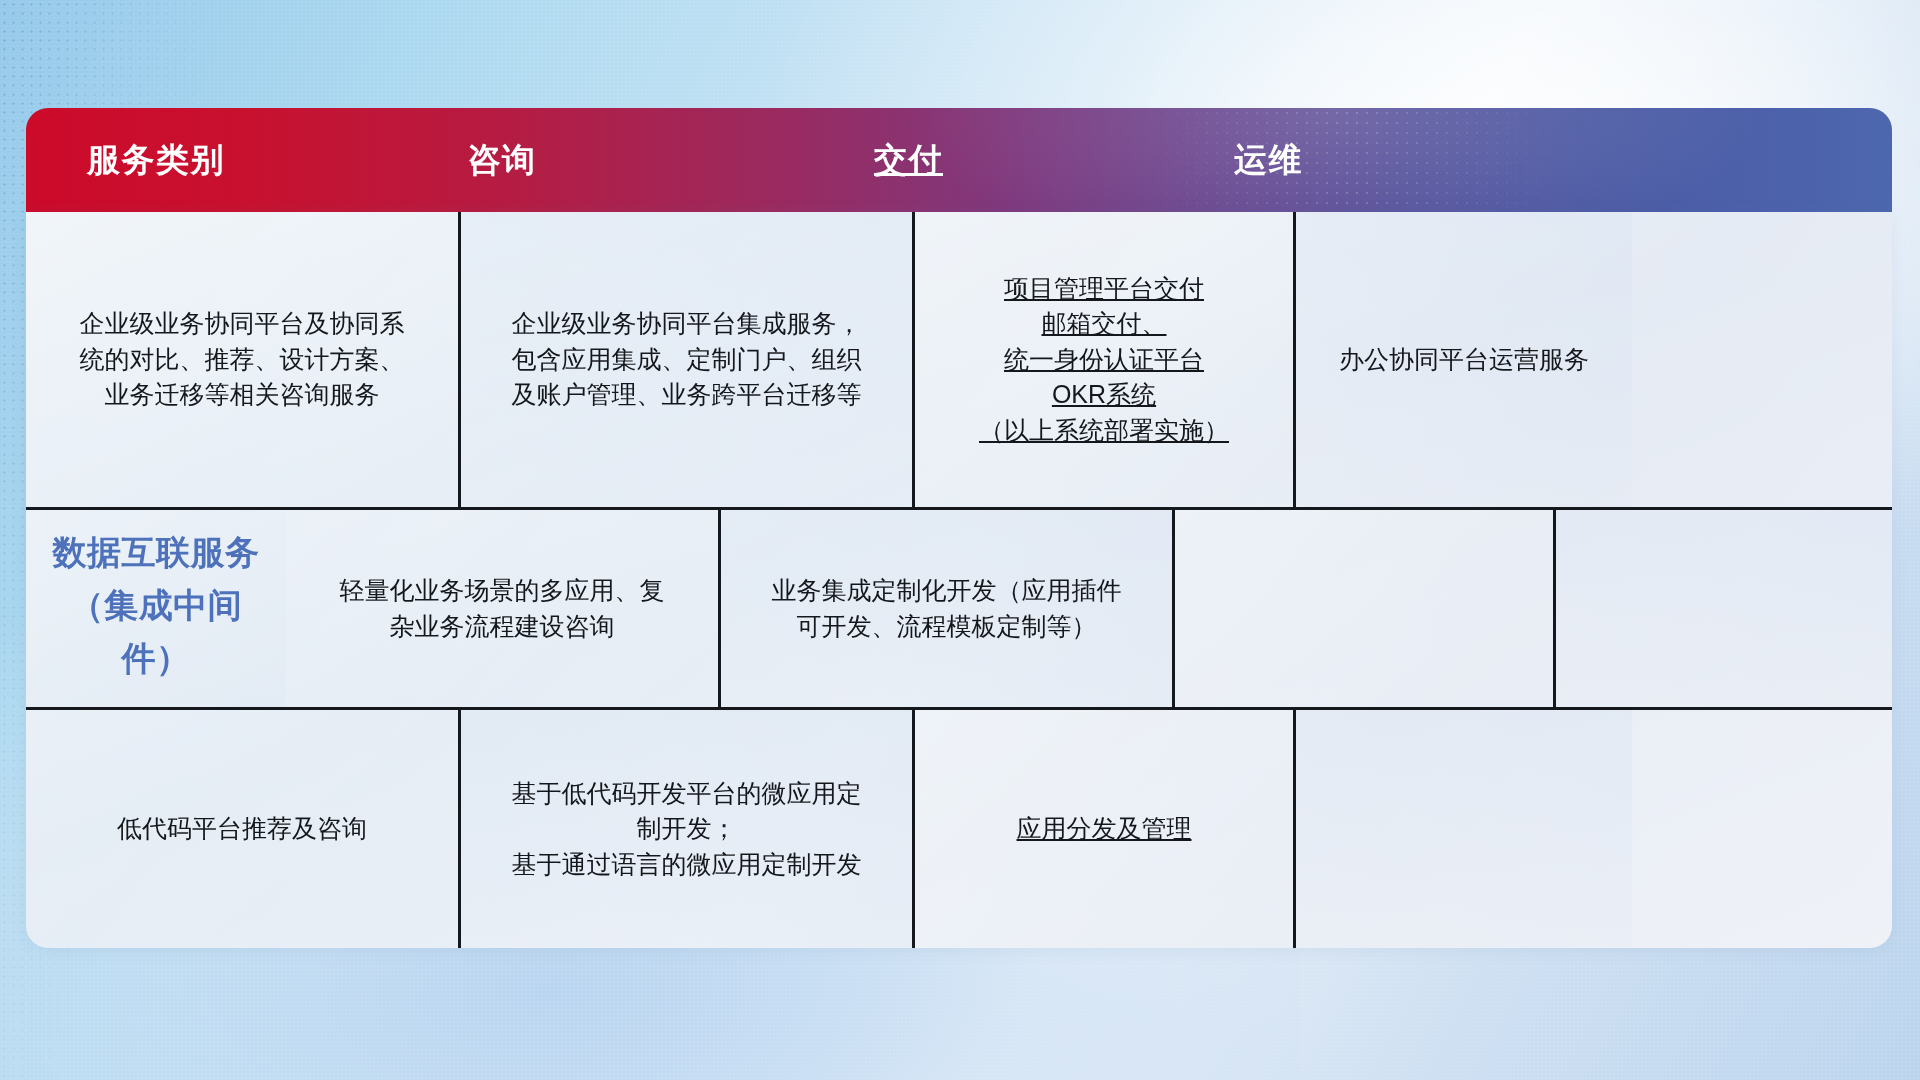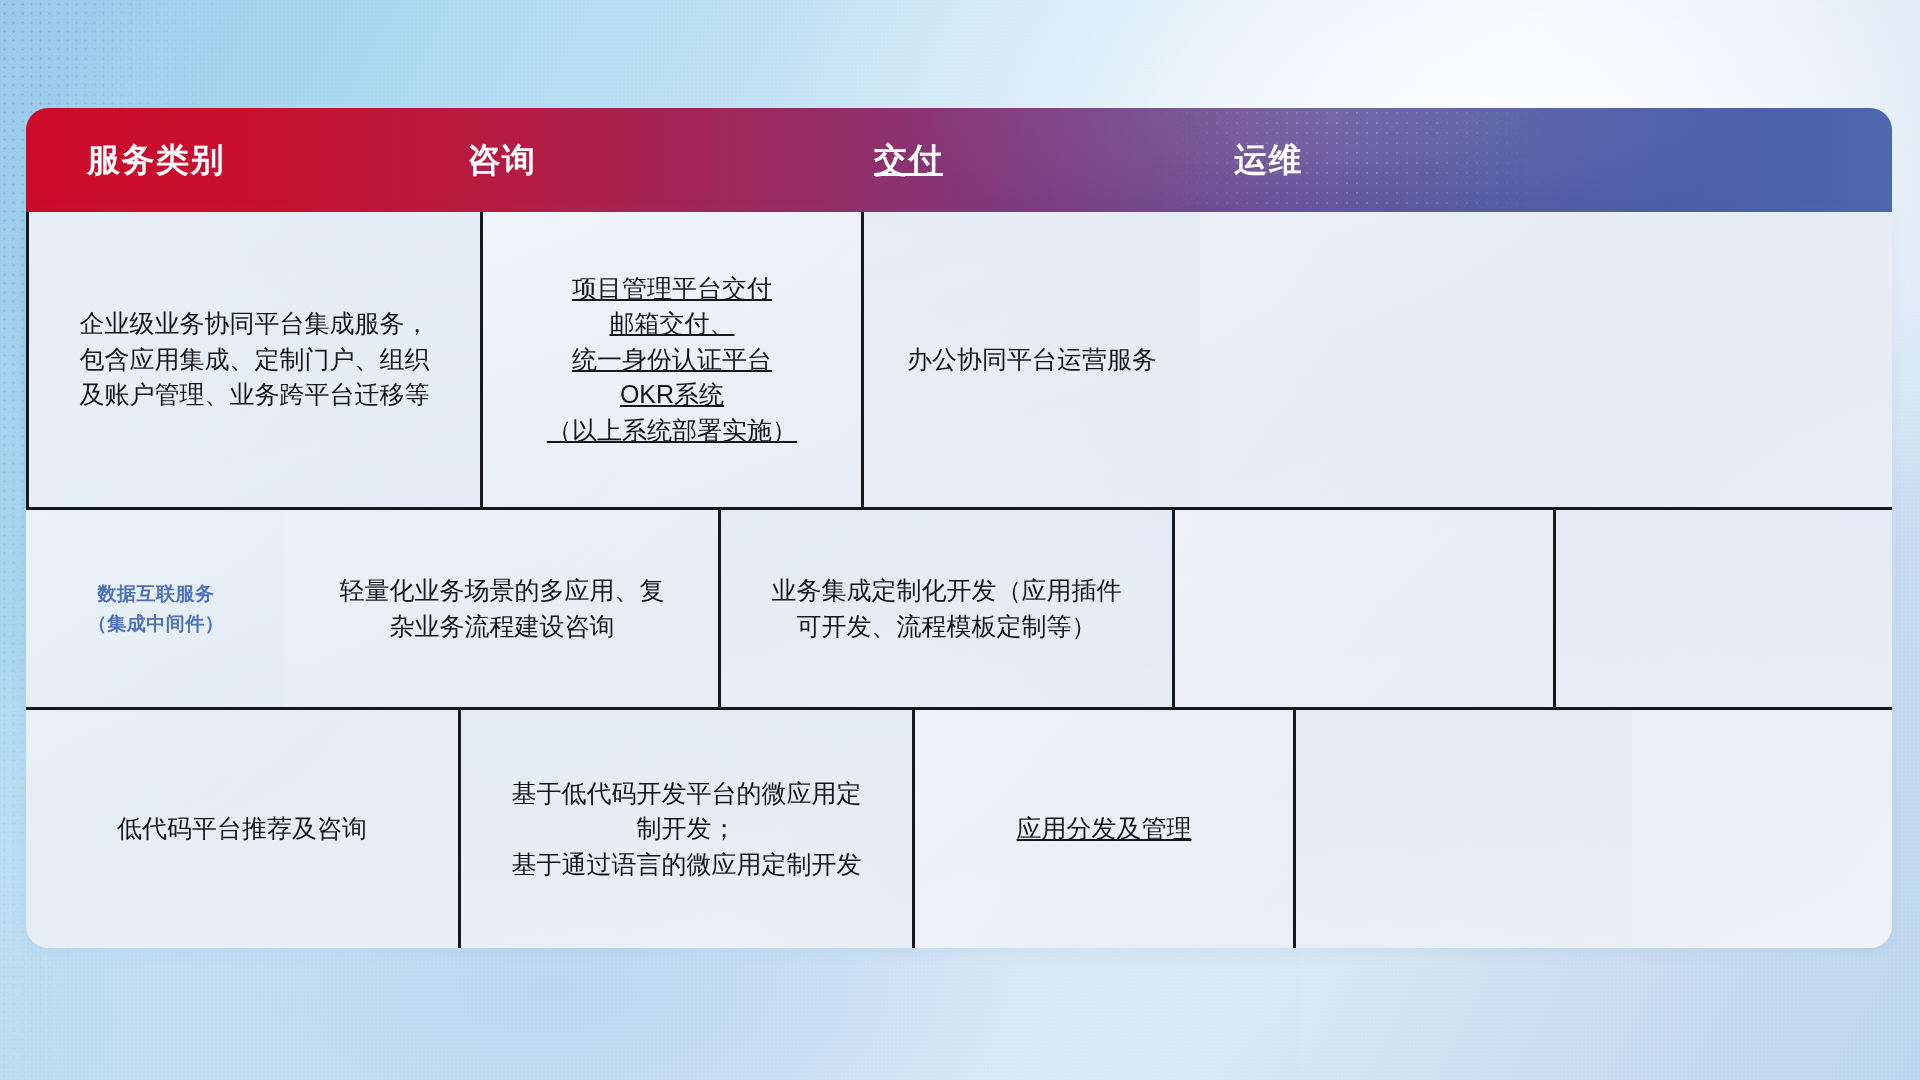--- a/index.html
+++ b/index.html
@@ -168,21 +168,21 @@
   }
   .cell.sep-left { border-left: 3px solid #15181c; }
 
   .cell.cat {
     color: #4d72bb;
     font-weight: bold;
     font-size: 31px;
     line-height: 1.55;
     letter-spacing: 0.5px;
   }
-  .cell.cat.small { font-size: 19px; }
+  .cell.cat.small { font-size: 34px; font-family: Liberation Mono, monospace; }
 
   
   .tint-a::before,
   .tint-b::before {
     content: "";
     position: absolute;
     inset: 0;
     pointer-events: none;
   }
   .tint-a::before { background: linear-gradient(140deg, rgba(255,255,255,0.22), rgba(255,255,255,0)); }
@@ -207,20 +207,23 @@
       <div class="header-dots"></div>
       <div class="header-cell c0">服务类别</div>
       <div class="header-cell c1">咨询</div>
       <div class="header-cell c3">交付</div>
       <div class="header-cell c4">运维</div>
     </div>
 
     <div class="table-body">
 
       <div class="body-row r1">
+        <div class="cell c1 tint-a"><span>企业级业务协同平台及协同系
+统的对比、推荐、设计方案、
+业务迁移等相关咨询服务</span></div>
         <div class="cell c2 sep-left tint-b"><span>企业级业务协同平台集成服务，
 包含应用集成、定制门户、组织
 及账户管理、业务跨平台迁移等</span></div>
         <div class="cell c3 sep-left tint-a"><span>项目管理平台交付
 邮箱交付、
 统一身份认证平台
 OKR系统
 （以上系统部署实施）</span></div>
         <div class="cell c4 sep-left tint-b"><span>办公协同平台运营服务</span></div>
       </div>

